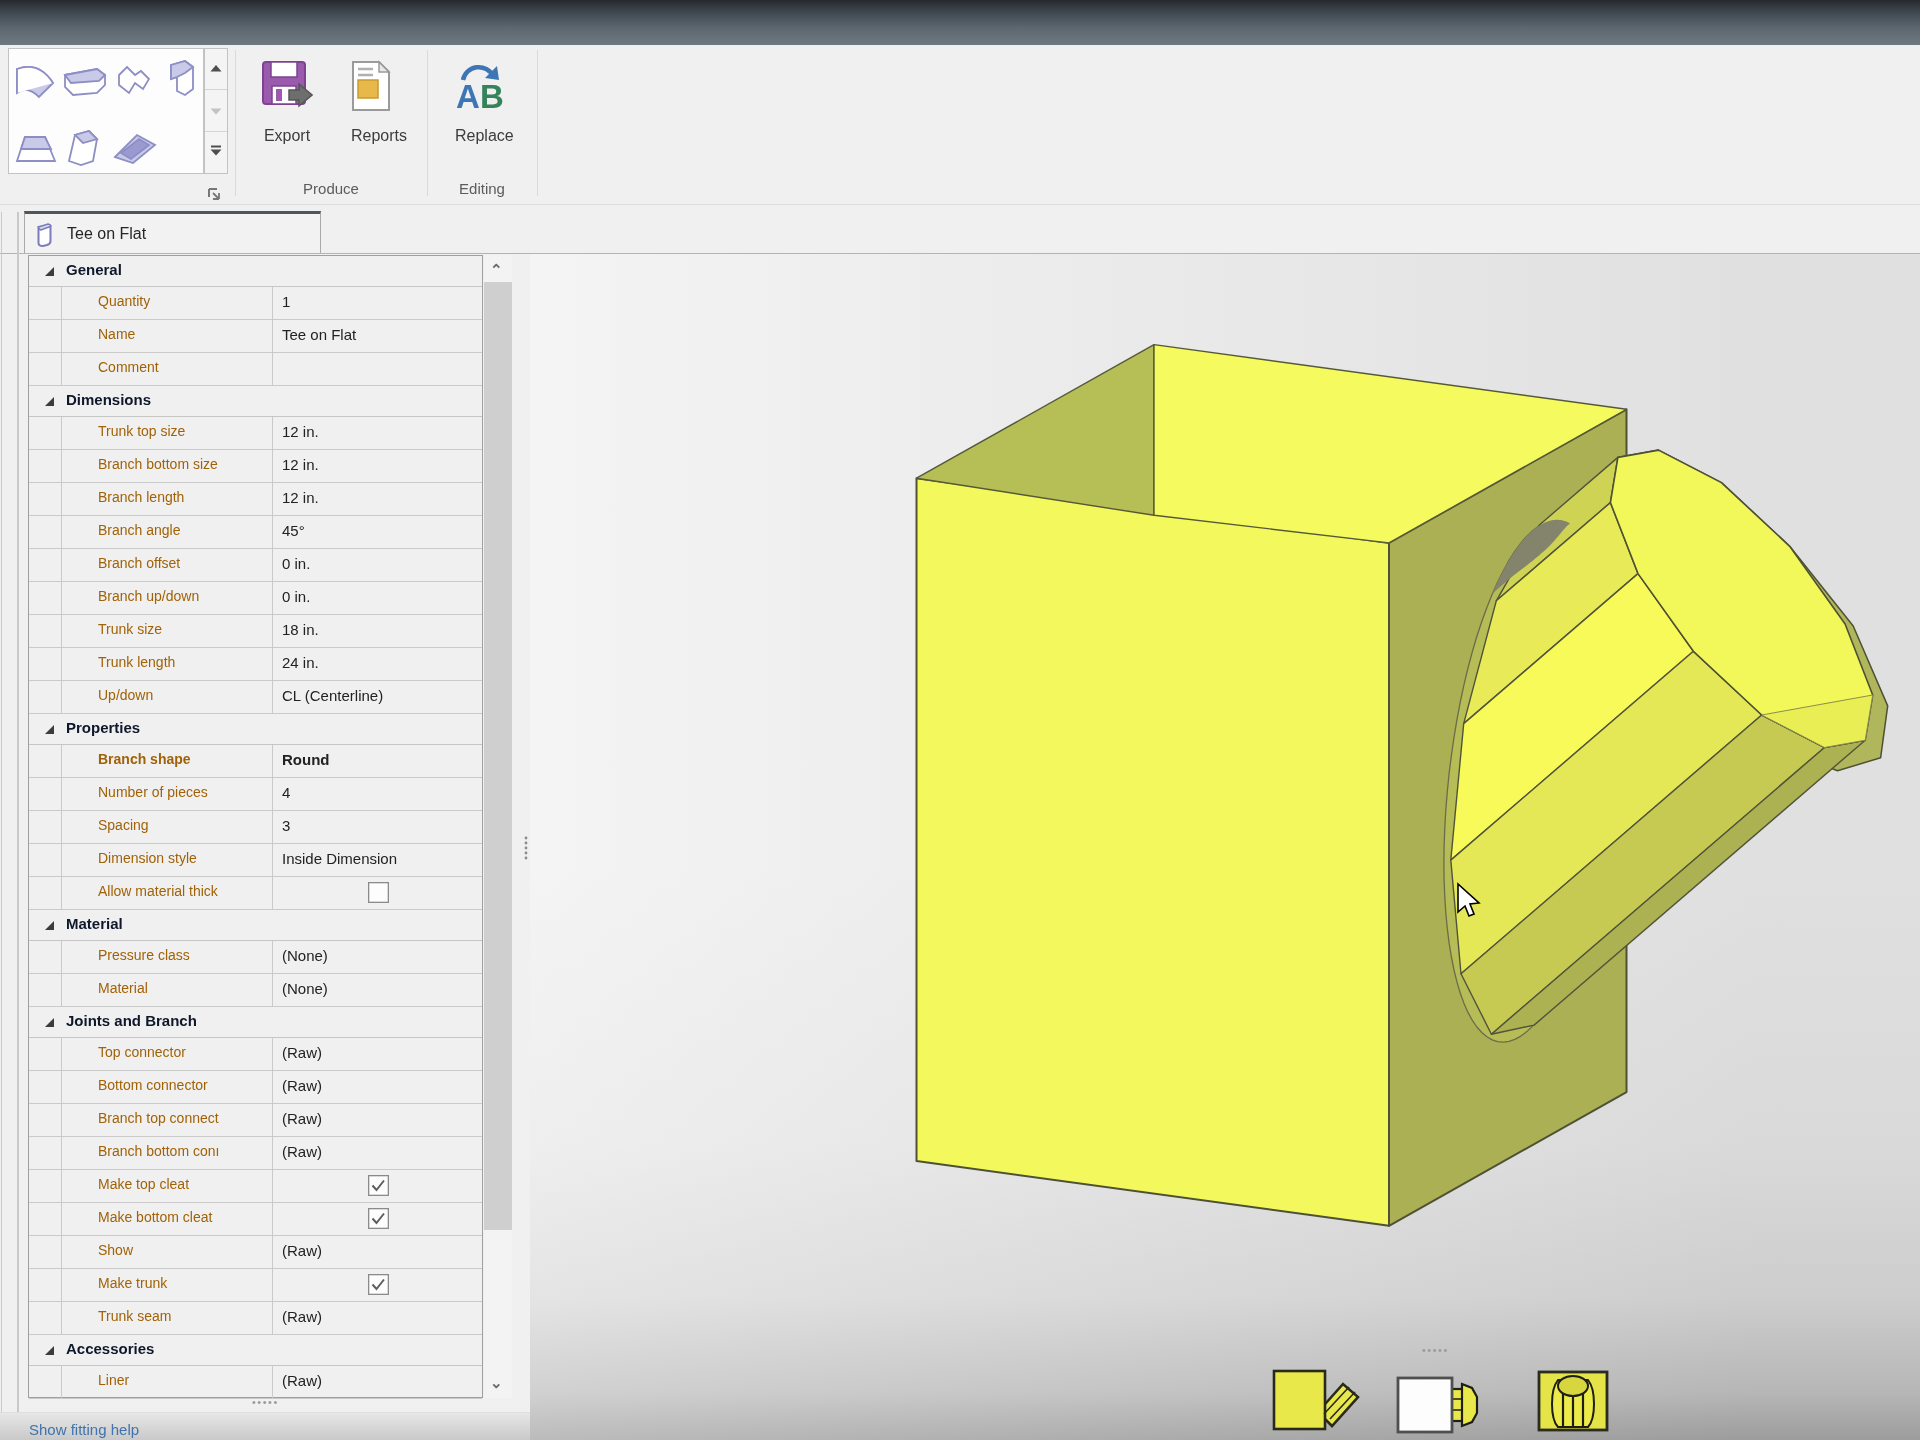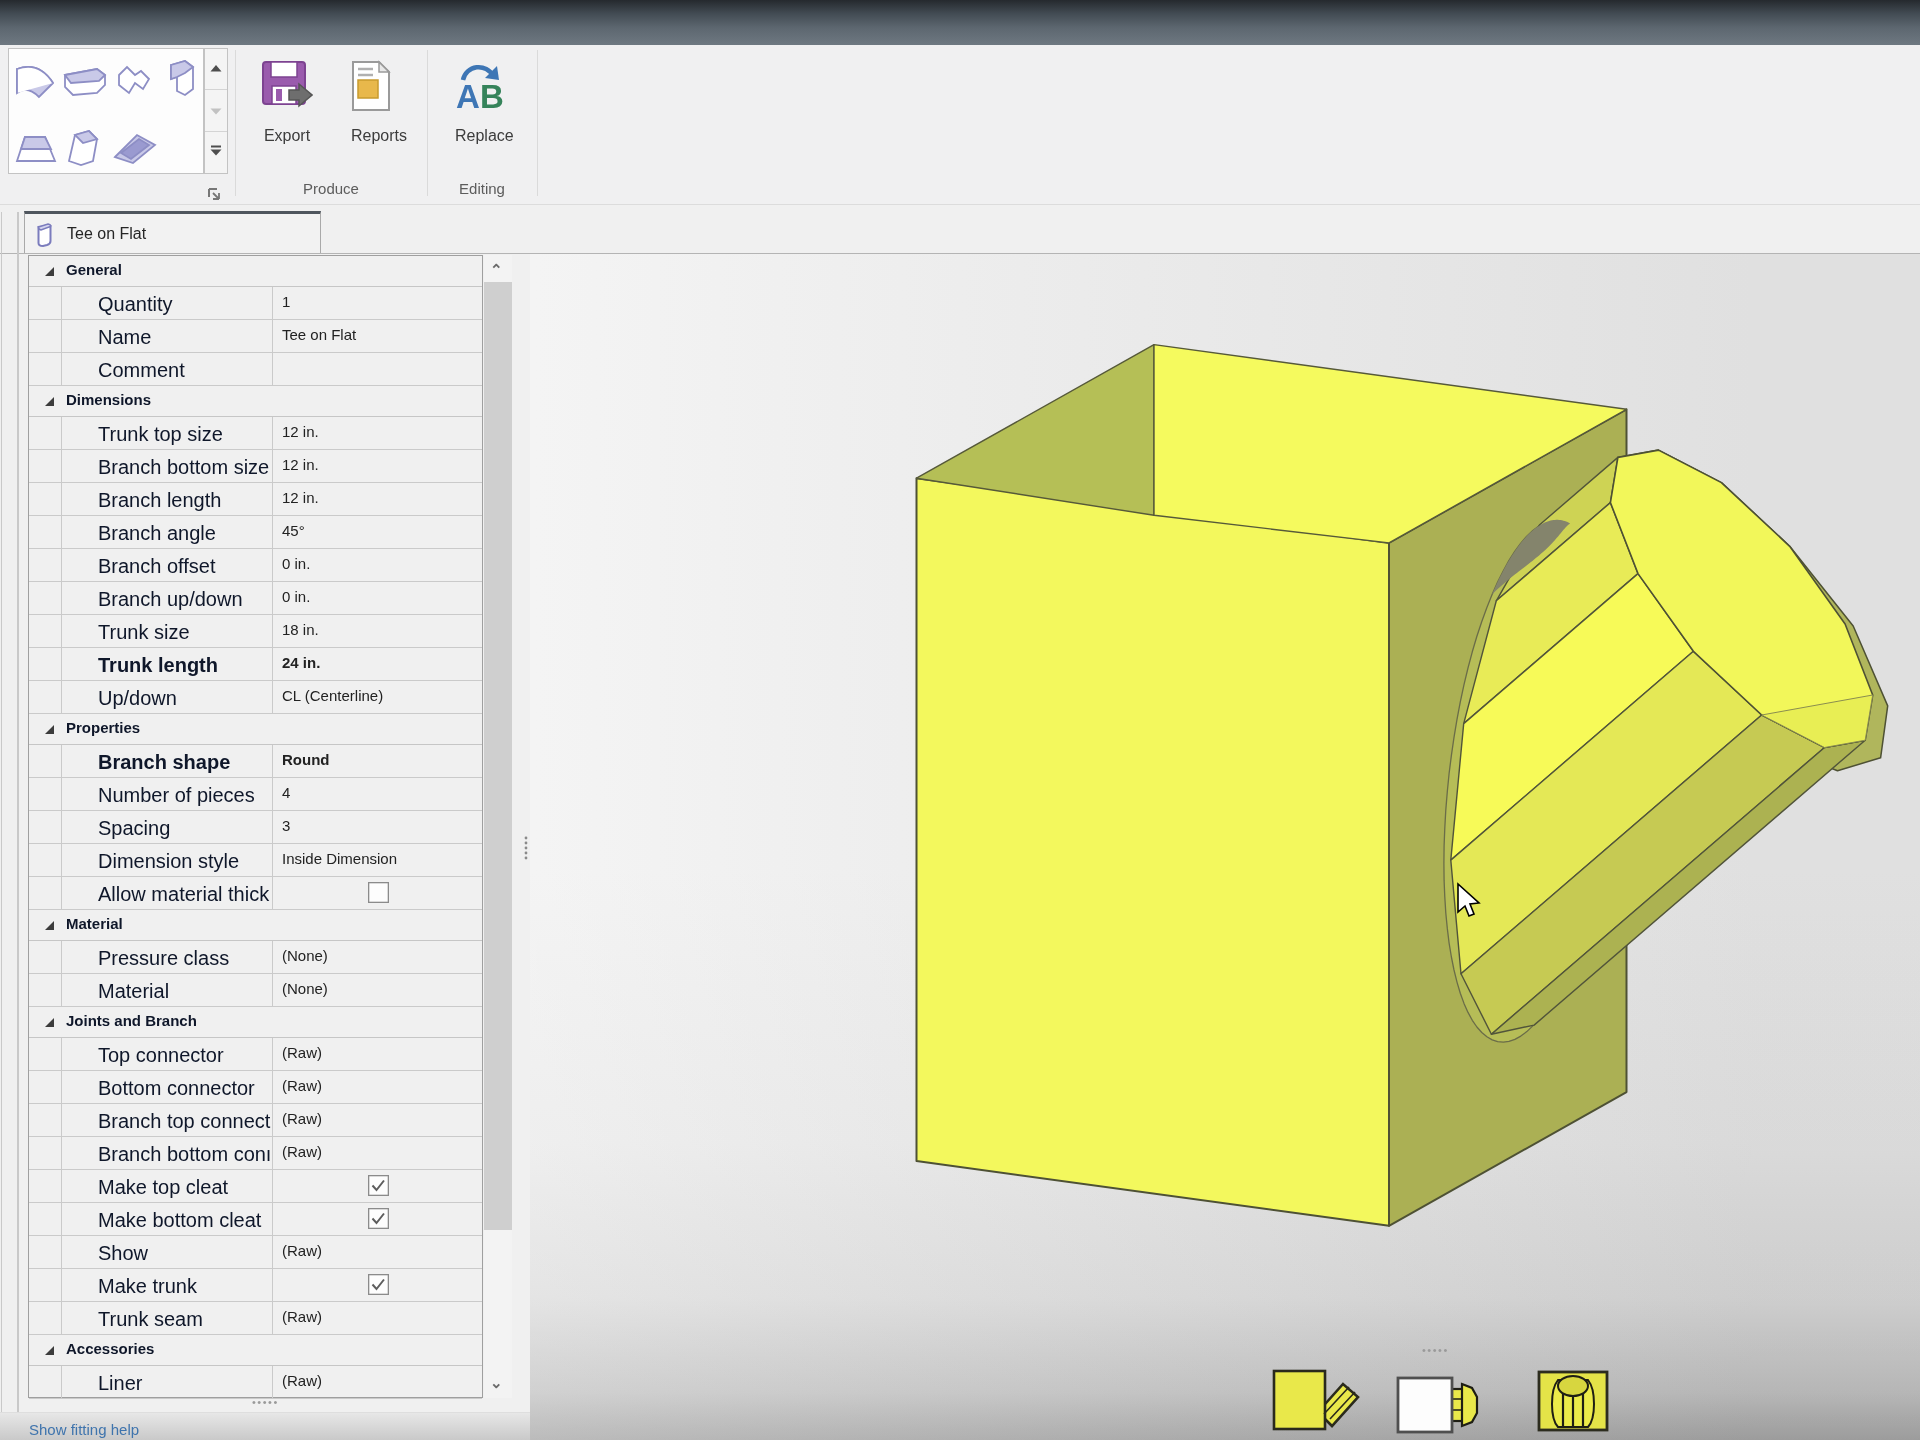--- a/index.html
+++ b/index.html
@@ -30,21 +30,21 @@
 #grid { left:28px; top:255px; width:455px; height:1143px;
   border:1px solid #9f9f9f; background:#f0f0f0; }
 .ghdr { position:absolute; left:0; width:100%; border-bottom:1px solid #c6c6c6;
   font-size:15px; color:#0f172a; }
 .ghdr b { position:absolute; left:37px; top:5px; }
 .tri { position:absolute; left:16px; top:11px; width:0; height:0;
   border-left:9px solid transparent; border-bottom:9px solid #3c3c3c; }
 .grow { position:absolute; left:0; width:100%; border-bottom:1px solid #cacaca; }
 .grow .glab { position:absolute; left:32px; right:209px; top:0; bottom:0;
   border-left:1px solid #cacaca; border-right:1px solid #cacaca;
-  padding:6px 0 0 36px; font-size:20px; color:#0f172a; white-space:nowrap; overflow:hidden; }
+  padding:6px 0 0 36px; font-size:14px; color:#a16207; white-space:nowrap; overflow:hidden; }
 .grow .gval { position:absolute; left:246px; right:0; top:0; bottom:0;
   padding:6px 0 0 7px; font-size:15px; color:#222; white-space:nowrap; overflow:hidden; }
 .grow .gchk { position:absolute; left:246px; right:0; top:5px; text-align:center; }
 
 #vscroll { left:484px; top:255px; width:28px; height:1143px; background:#f3f3f3; }
 #vthumb { left:484px; top:282px; width:28px; height:948px; background:#cfcfcf; }
 .chev { position:absolute; color:#6a6a6a; font-size:15px; font-weight:bold; }
 
 #viewport { left:530px; top:254px; width:1390px; height:1186px;
   background:linear-gradient(to right, rgba(255,255,255,0.22), rgba(0,0,0,0.07) 88%),
@@ -179,21 +179,21 @@
       <div class="gval">0 in.</div>
     </div>
 <div class="grow" style="top:326.0px;height:33.0px;">
       <div class="glab">Branch up/down</div>
       <div class="gval">0 in.</div>
     </div>
 <div class="grow" style="top:359.0px;height:33.0px;">
       <div class="glab">Trunk size</div>
       <div class="gval">18 in.</div>
     </div>
-<div class="grow" style="top:392.0px;height:33.0px;font-weight:bold;">
+<div class="grow" style="top:392.0px;height:33.0px;">
       <div class="glab">Trunk length</div>
       <div class="gval">24 in.</div>
     </div>
 <div class="grow" style="top:425.0px;height:33.0px;">
       <div class="glab">Up/down</div>
       <div class="gval">CL (Centerline)</div>
     </div>
 <div class="ghdr" style="top:458.0px;height:31.0px;">
       <span class="tri"></span>
       <b>Properties</b>

